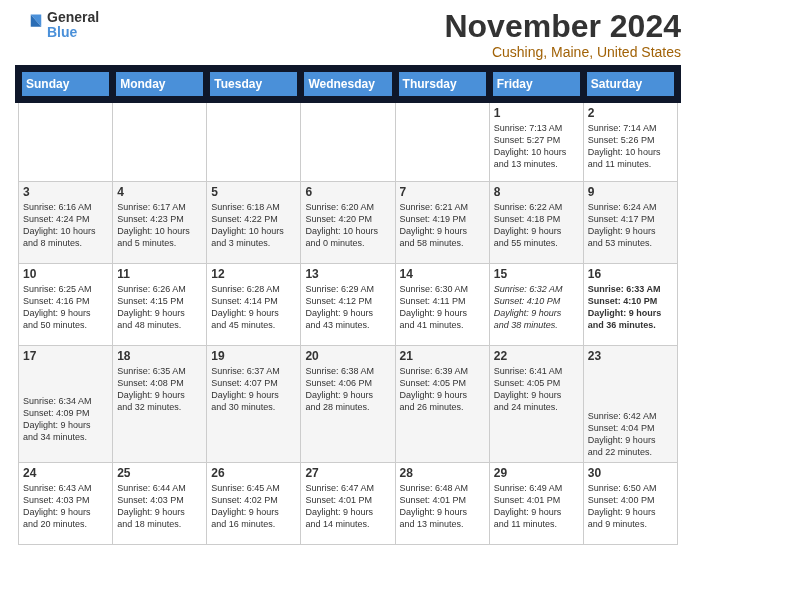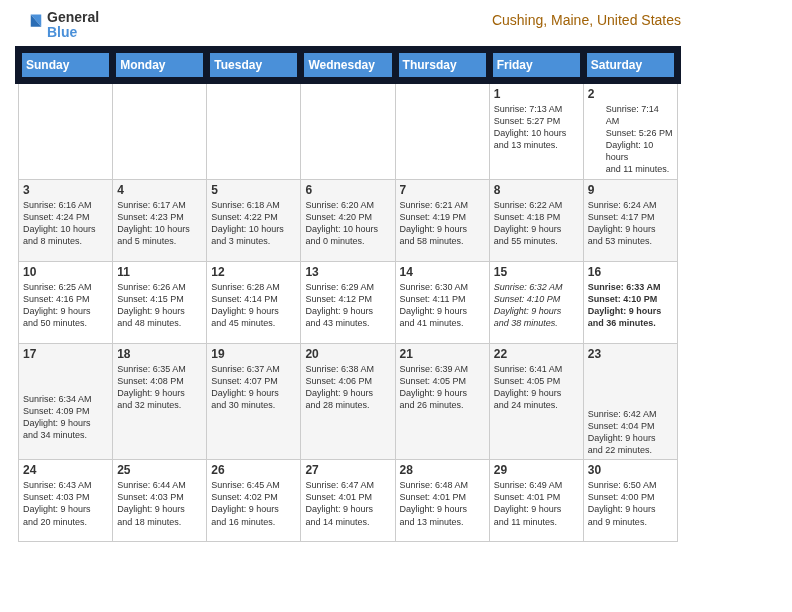--- a/index.html
+++ b/index.html
@@ -109,20 +109,21 @@
         <rect x="0" y="0" width="32" height="32" fill="white"></rect>
         <polygon points="18,4 30,4 30,18" fill="#4a90d9"></polygon>
         <polygon points="18,4 30,18 18,18" fill="#2a6db5"></polygon>
       </svg>
       <div class="logo-text">
         <span class="logo-general">General</span>
         <span class="logo-blue">Blue</span>
       </div>
     </div>
     <div class="title-block">
+      <div class="month-title">November 2024</div>
       <div class="location-title">Cushing, Maine, United States</div>
     </div>
   </div>
 
   <table class="calendar">
     <thead>
       <tr>
         <th>Sunday</th>
         <th>Monday</th>
         <th>Tuesday</th>
@@ -141,21 +142,21 @@
           <td class="empty-cell"></td>
           <td>
             <div class="day-number">1</div>
             <div class="day-info" style="white-space: pre-line;">Sunrise: 7:13 AM
 Sunset: 5:27 PM
 Daylight: 10 hours
 and 13 minutes.</div>
           </td>
           <td>
             <div class="day-number">2</div>
-            <div class="day-info" style="white-space: pre-line; margin-left: 18px;">Sunrise: 7:14 AM
+            <div class="day-info" style="white-space: pre-line;">Sunrise: 7:14 AM
 Sunset: 5:26 PM
 Daylight: 10 hours
 and 11 minutes.</div>
           </td>
         </tr>
         <tr>
           <td>
             <div class="day-number">3</div>
             <div class="day-info" style="white-space: pre-line;">Sunrise: 6:16 AM
 Sunset: 4:24 PM

